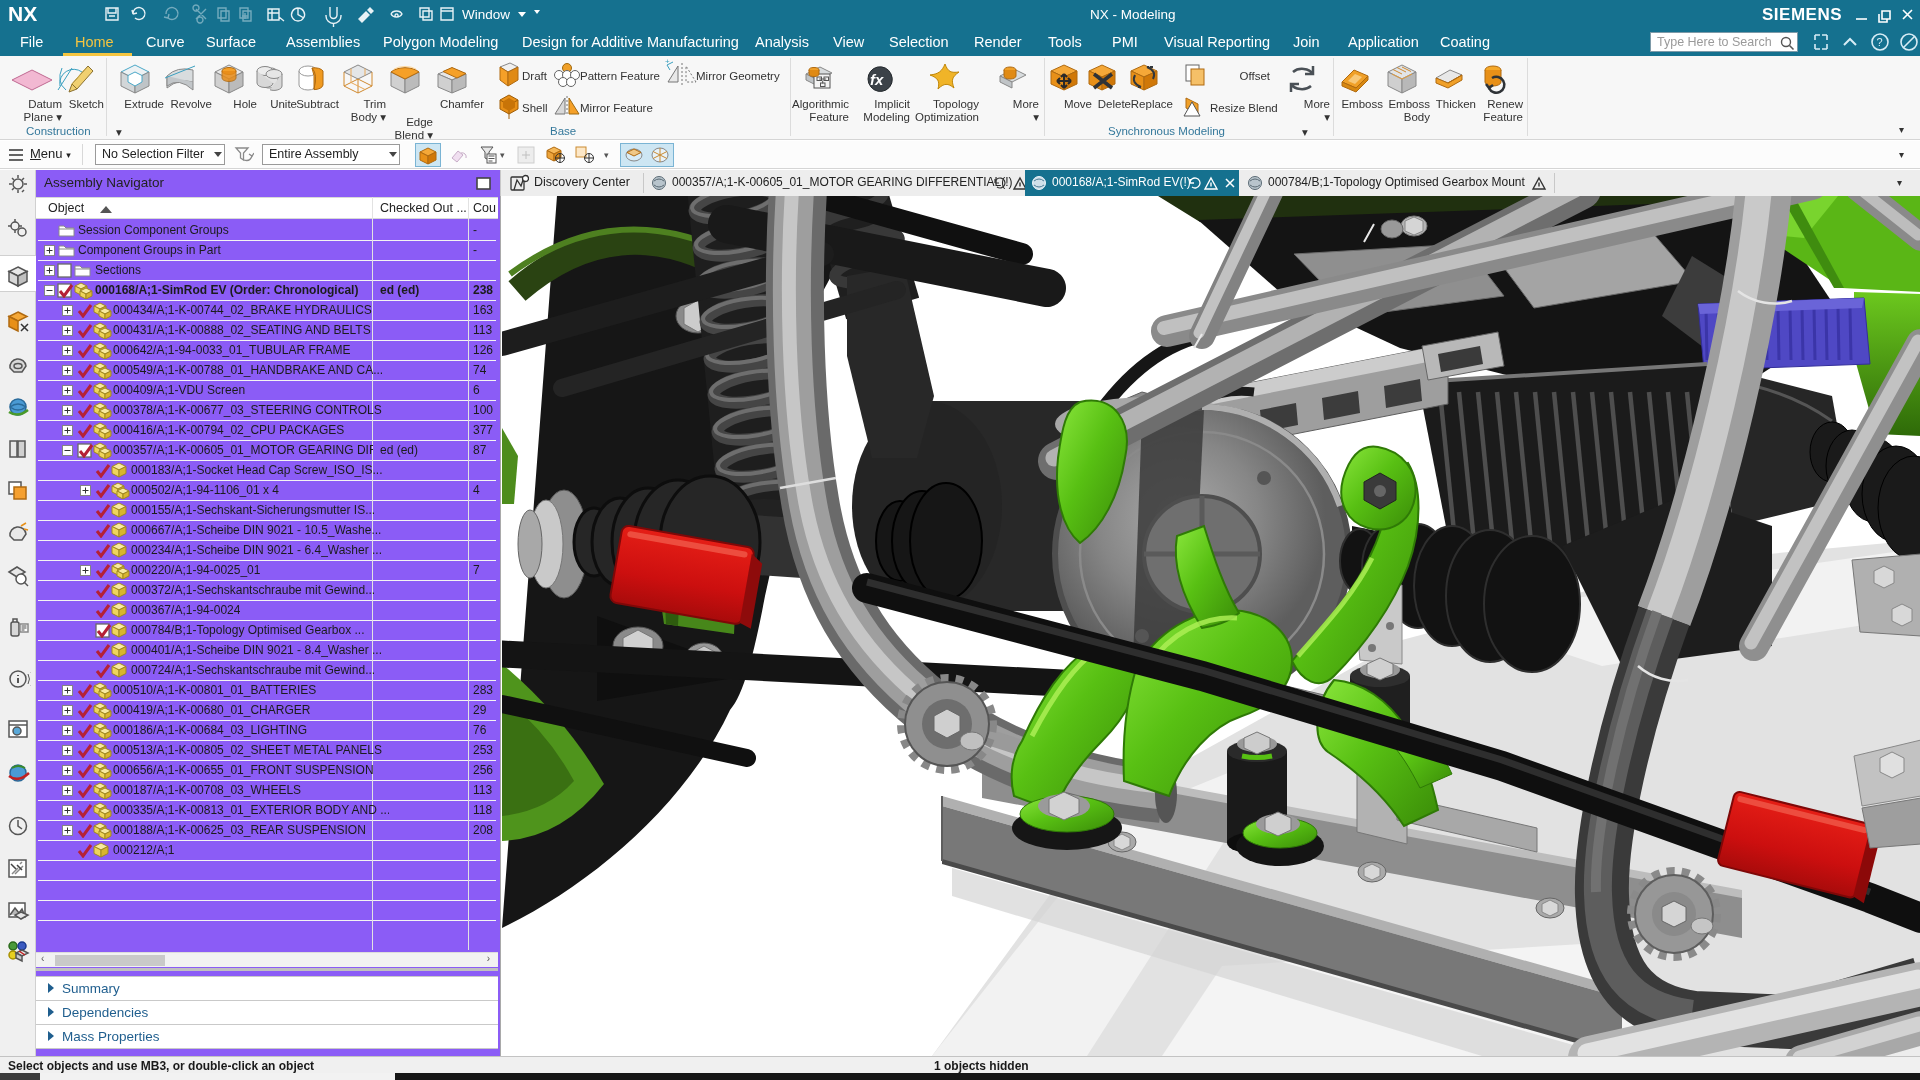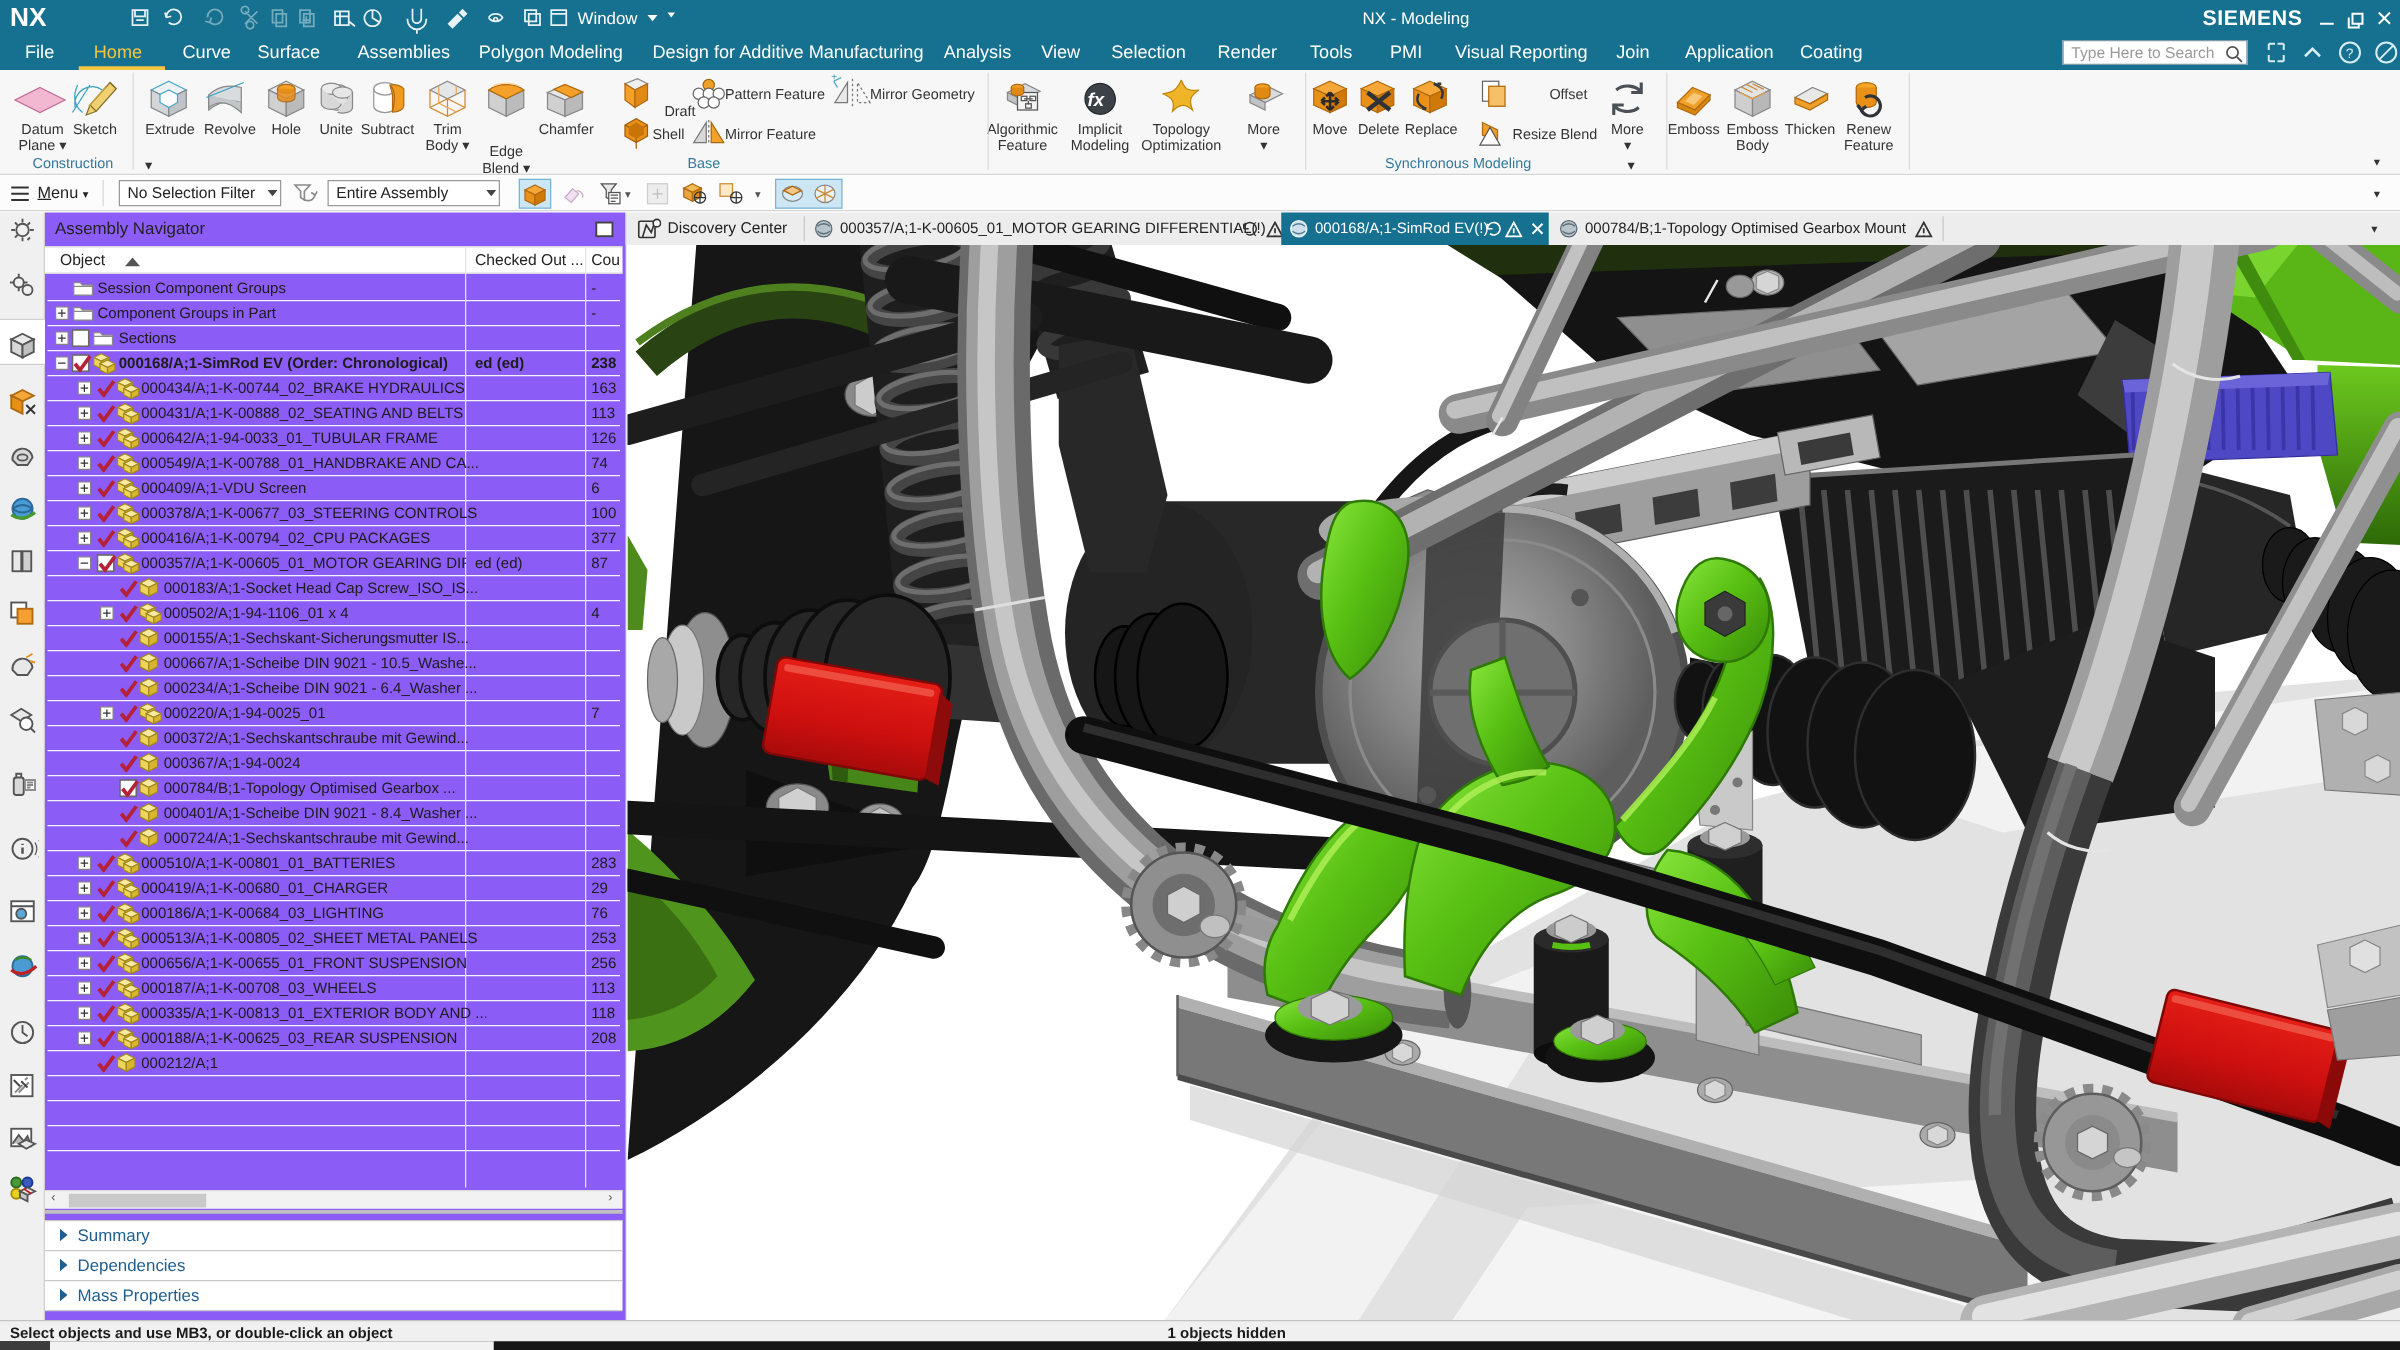--- a/index.html
+++ b/index.html
@@ -9,21 +9,21 @@
 #menubar{left:0;top:28px;width:1920px;height:28px;background:#15718f}
 #ribbon{left:0;top:56px;width:1920px;height:84px;background:#f7f7f7;border-bottom:1px solid #d5d5d5}
 #tbar2{left:0;top:141px;width:1920px;height:28px;background:#fcfcfc;border-bottom:1px solid #d5d5d5}
 #sidebar{left:0;top:170px;width:36px;height:886px;background:#f0f0f0;border-right:1px solid #d0d0d0}
 #navpanel{left:36px;top:170px;width:464px;height:886px;background:#8b5cf6}
 #tabbar{left:500px;top:170px;width:1420px;height:26px;background:#ededed;border-left:1px solid #c8c8c8}
 #viewport{left:500px;top:196px;width:1420px;height:860px;background:#fff;border-left:1px solid #a9a9a9}
 #statusbar{left:0;top:1056px;width:1920px;height:17px;background:#f0f0f0;border-top:1px solid #c3c3c3;font-size:12px;font-weight:bold;color:#1a1a1a}
 #bstrip{left:0;top:1073px;width:1920px;height:7px;background:#161616}
 .mi{color:#fff;font-size:14.5px;position:absolute;top:6px}
-.ri-lbl{position:absolute;font-size:11.5px;color:#333;text-align:center;line-height:13px}
+.ri-lbl{position:absolute;font-size:11.5px;color:#333;text-align:right;line-height:13px}
 .grp-lbl{position:absolute;top:69px;font-size:11.5px;color:#34789b}
 .vsep{position:absolute;top:2px;height:78px;width:1px;background:#dcdcdc}
 .drop{position:absolute;top:3px;height:21px;background:#fff;border:1px solid #9a9a9a;font-size:12.5px;color:#222;line-height:19px;padding-left:6px}
 .drop .da{position:absolute;right:2px;top:7px;width:0;height:0;border-left:4px solid transparent;border-right:4px solid transparent;border-top:5px solid #444}
 .trow{position:absolute;height:20px;font-size:12px;color:#1c1c1c;white-space:nowrap;overflow:hidden;max-width:276px}
 .sec{position:absolute;left:0;width:462px;height:24px;font-size:13.5px;color:#1f5e8e;border-top:1px solid #c9c9c9;background:#fff;line-height:24px}
 .sec .ar{display:inline-block;width:0;height:0;border-top:5px solid transparent;border-bottom:5px solid transparent;border-left:6px solid #1f5e8e;margin:0 8px 0 12px}
 </style>
 </head>
 <body>
@@ -269,21 +269,21 @@
 <span class="ri-lbl" style="left:6px;top:42px;width:56px">Datum<br>Plane ▾</span>
 <span class="ri-lbl" style="left:48px;top:42px;width:56px">Sketch</span>
 <span class="ri-lbl" style="left:108px;top:42px;width:56px">Extrude</span>
 <span class="ri-lbl" style="left:156px;top:42px;width:56px">Revolve</span>
 <span class="ri-lbl" style="left:201px;top:42px;width:56px">Hole</span>
 <span class="ri-lbl" style="left:241px;top:42px;width:56px">Unite</span>
 <span class="ri-lbl" style="left:281px;top:42px;width:58px">Subtract</span>
 <span class="ri-lbl" style="left:330px;top:42px;width:56px">Trim<br>Body ▾</span>
 <span class="ri-lbl" style="left:377px;top:60px;width:56px">Edge<br>Blend ▾</span>
 <span class="ri-lbl" style="left:422px;top:42px;width:62px">Chamfer</span>
-<span class="ri-lbl" style="left:522px;top:28px;width:44px;text-align:center">Draft</span>
+<span class="ri-lbl" style="left:522px;top:14px;width:44px;text-align:left">Draft</span>
 <span class="ri-lbl" style="left:522px;top:46px;width:44px;text-align:left">Shell</span>
 <span class="ri-lbl" style="left:580px;top:14px;width:110px;text-align:left">Pattern Feature</span>
 <span class="ri-lbl" style="left:580px;top:46px;width:110px;text-align:left">Mirror Feature</span>
 <span class="ri-lbl" style="left:696px;top:14px;width:120px;text-align:left">Mirror Geometry</span>
 <span class="ri-lbl" style="left:787px;top:42px;width:62px">Algorithmic<br>Feature</span>
 <span class="ri-lbl" style="left:850px;top:42px;width:60px">Implicit<br>Modeling</span>
 <span class="ri-lbl" style="left:911px;top:42px;width:68px">Topology<br>Optimization</span>
 <span class="ri-lbl" style="left:983px;top:42px;width:56px">More<br>▾</span>
 <span class="ri-lbl" style="left:1036px;top:42px;width:56px">Move</span>
 <span class="ri-lbl" style="left:1075px;top:42px;width:56px">Delete</span>

